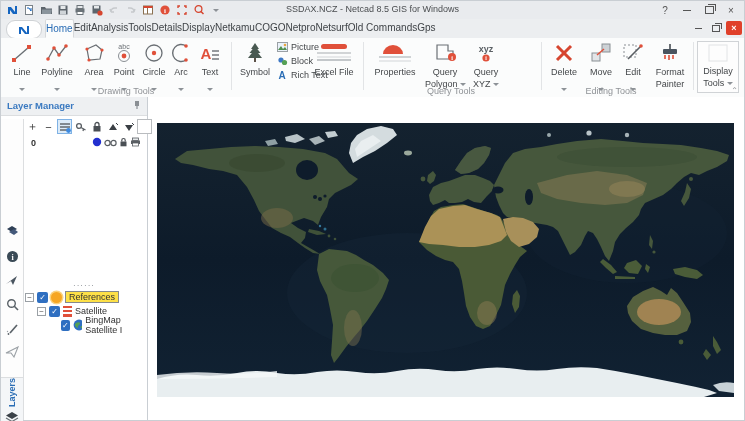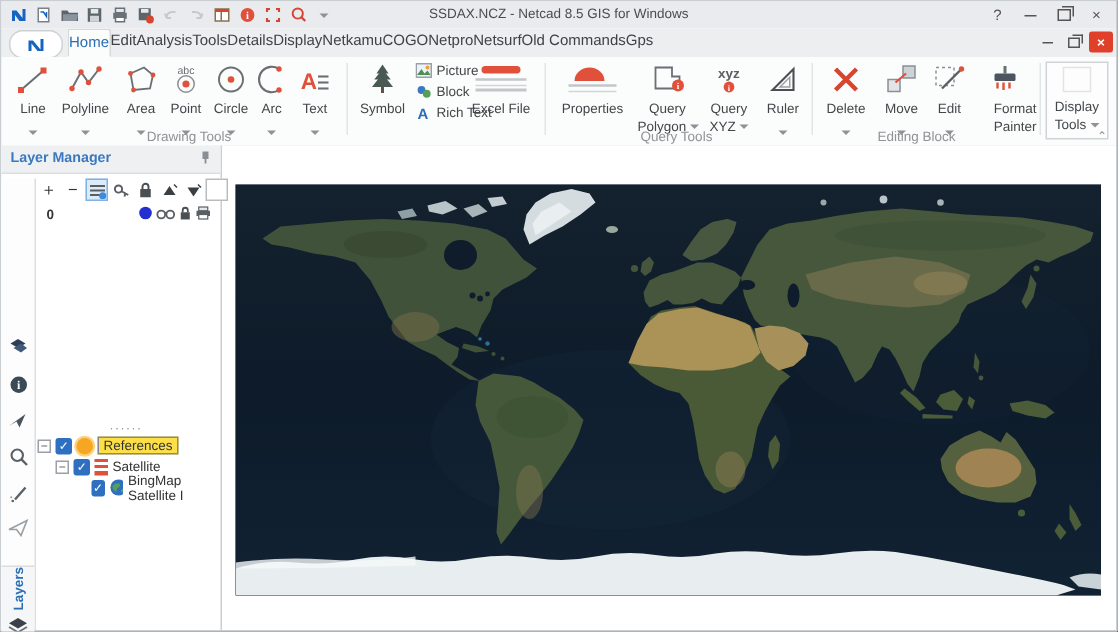--- a/index.html
+++ b/index.html
@@ -364,30 +364,20 @@
       <div class="ricon">
           <svg width="26" height="22">
             <text x="13" y="10" text-anchor="middle" font-size="9" fill="#5a5f64" font-weight="bold" font-family="Liberation Sans,sans-serif">xyz</text>
             <circle cx="13" cy="16" r="3.6" fill="#e0503a"></circle>
             <text x="13" y="18.4" text-anchor="middle" font-size="5.5" fill="#fff" font-family="Liberation Serif,serif" font-weight="bold">i</text>
           </svg>
         </div>
       <div class="rlabel">Query</div>
       <div class="rlabel"><span>XYZ</span> <span class="caret"></span></div>
     </div>
-    <div class="rtool" style="left:506px;width:30px;">
-      <div class="ricon">
-          <svg width="24" height="22">
-            <path d="M5,18 L19,4 L19,18 Z" fill="none" stroke="#4a4f54" stroke-width="1.4"></path>
-            <path d="M10,16 L16.5,9.5 L16.5,16 Z" fill="none" stroke="#9aa0a5" stroke-width="1"></path>
-          </svg>
-        </div>
-      <div class="rlabel">Ruler</div>
-        <div class="caret-row"><span class="caret"></span></div>
-    </div>
     <div class="grouplabel" style="left:380px;width:140px;">Query Tools</div>
     <div class="gsep" style="left:540px;"></div>
 
     <div class="rtool" style="left:546px;width:34px;">
       <div class="ricon">
           <svg width="22" height="22">
             <line x1="4" y1="4" x2="18" y2="18" stroke="#d6452f" stroke-width="3"></line>
             <line x1="18" y1="4" x2="4" y2="18" stroke="#d6452f" stroke-width="3"></line>
           </svg>
         </div>
@@ -409,34 +399,34 @@
       <div class="ricon">
           <svg width="24" height="22">
             <rect x="3" y="3" width="12" height="12" fill="none" stroke="#8a8f94" stroke-dasharray="2,2"></rect>
             <line x1="7" y1="17" x2="20" y2="4" stroke="#5a5f64" stroke-width="1.6"></line>
             <circle cx="20" cy="4" r="1.8" fill="#e0503a"></circle>
           </svg>
         </div>
       <div class="rlabel">Edit</div>
         <div class="caret-row"><span class="caret"></span></div>
     </div>
-    <div class="rtool" style="left:648px;width:42px;text-align:right;">
+    <div class="rtool" style="left:648px;width:42px;">
       <div class="ricon">
           <svg width="26" height="22">
             <line x1="13" y1="2" x2="13" y2="7" stroke="#6a6f74" stroke-width="2"></line>
             <rect x="6" y="7" width="14" height="5" rx="1" fill="#4a5560"></rect>
             <line x1="8" y1="13" x2="8" y2="17" stroke="#e0503a" stroke-width="1.6"></line>
             <line x1="12" y1="13" x2="12" y2="18" stroke="#e0503a" stroke-width="1.6"></line>
             <line x1="16" y1="13" x2="16" y2="17" stroke="#e0503a" stroke-width="1.6"></line>
           </svg>
         </div>
       <div class="rlabel">Format</div>
       <div class="rlabel">Painter</div>
     </div>
-    <div class="grouplabel" style="left:560px;width:100px;">Editing Block</div>
+    <div class="grouplabel" style="left:560px;width:100px;">Editing Tools</div>
     <div class="gsep" style="left:692px;"></div>
 
     <div class="framedbtn" style="left:696px;top:3px;width:40px;height:50px;">
       <div class="ricon" style="height:22px;">
           <svg width="20" height="18">
             <rect x="1" y="1" width="18" height="16" fill="#fdfdfd" stroke="#e2e4e6"></rect>
           </svg>
         </div>
       <div class="rlabel">Display</div>
       <div class="rlabel"><span>Tools</span> <span class="caret"></span></div>

